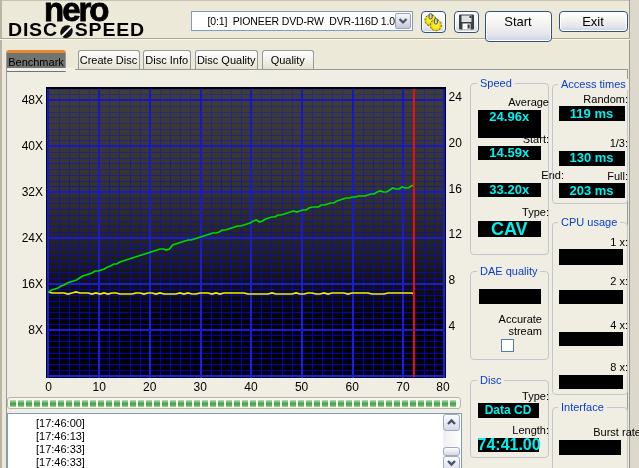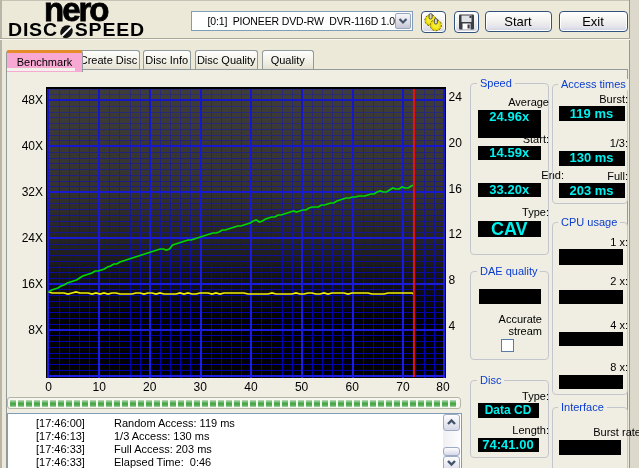--- a/index.html
+++ b/index.html
@@ -49,26 +49,26 @@
     </svg></div>
 <div class="btn" style="left:453.5px;top:11px;width:25px;height:22px">
 <svg width="23" height="20" viewBox="0 0 23 20">
 <rect x="4" y="2.5" width="15" height="15" rx="1" fill="#3a3f44"></rect>
 <rect x="6.5" y="3.5" width="10" height="6.5" fill="#dfe3e6"></rect>
       <rect x="14.5" y="4" width="2" height="2" fill="#3a3f44"></rect>
 <rect x="7.5" y="11.5" width="8" height="6" fill="#fff"></rect>
       <rect x="12.5" y="12.5" width="2.2" height="4" fill="#3a3f44"></rect>
 </svg></div>
 
-<div class="btn" style="left:484.5px;top:11px;width:67px;height:21px;text-align:center;line-height:19px;font-size:13px">Start</div>
+<div class="btn" style="left:484.5px;top:11px;width:67px;height:31px;text-align:center;line-height:19px;font-size:13px">Start</div>
 <div class="btn" style="left:558.5px;top:11px;width:69px;height:21px;text-align:center;line-height:19px;font-size:13px">Exit</div>
 
 <div class="abs" style="left:6px;top:69px;width:622px;height:405px;border:1px solid #919b9c;background:#f0eee2"></div>
 
-<div class="tab" style="left:6px;top:50px;width:77px;height:22px;background:#f9a8d4;border-top:3px solid #e68b2c;z-index:3;line-height:19px">Benchmark</div>
+<div class="tab" style="left:6px;top:50px;width:60px;height:22px;background:#737373;border-top:3px solid #e68b2c;z-index:3;line-height:19px">Benchmark</div>
 <div class="abs" style="left:7px;top:68px;width:68px;height:3px;background:#f2f1ea;z-index:3"></div>
 <div class="tab" style="left:77.5px;top:50px;width:62px;height:19px;line-height:19px">Create Disc</div>
 <div class="tab" style="left:142.5px;top:50px;width:48.5px;height:19px;line-height:19px">Disc Info</div>
 <div class="tab" style="left:194.5px;top:50px;width:63.5px;height:19px;line-height:19px">Disc Quality</div>
 <div class="tab" style="left:261.5px;top:50px;width:52.5px;height:19px;line-height:19px">Quality</div>
 
 <svg width="446" height="320" viewBox="0 0 446 320" style="position:absolute;left:18px;top:80px">
 <defs>
       <linearGradient id="cbg" x1="0" y1="0" x2="0" y2="1">
 <stop offset="0" stop-color="#3e3d38"></stop>
@@ -131,21 +131,21 @@
 <div class="lcd" style="left:478px;top:109.5px;width:62.5px;height:28px;line-height:14px">24.96x</div>
 <div class="lbl" style="left:470px;top:132.5px;width:79px">Start:</div>
 <div class="lcd" style="left:478px;top:146px;width:62.5px;height:14px;line-height:14px">14.59x</div>
 <div class="lbl" style="left:470px;top:169px;width:94px">End:</div>
 <div class="lcd" style="left:478px;top:182.5px;width:62.5px;height:14px;line-height:14px">33.20x</div>
 <div class="lbl" style="left:470px;top:205.5px;width:79px">Type:</div>
 <div class="lcd" style="left:478px;top:221px;width:62.5px;height:16px;line-height:16px;font-size:18px">CAV</div>
 
 <div class="gbox" style="left:552px;top:84px;width:76px;height:120px"></div>
 <div class="gtitle" style="left:558px;top:79px">Access times</div>
-<div class="lbl" style="left:552px;top:92.5px;width:76px">Burst:</div>
+<div class="lbl" style="left:552px;top:92.5px;width:76px">Random:</div>
 <div class="lcd" style="left:558.5px;top:106px;width:66px;height:15px;line-height:15px">119 ms</div>
 <div class="lbl" style="left:552px;top:137px;width:76px">1/3:</div>
 <div class="lcd" style="left:558.5px;top:151px;width:66px;height:14.5px;line-height:14.5px">130 ms</div>
 <div class="lbl" style="left:552px;top:169.5px;width:76px">Full:</div>
 <div class="lcd" style="left:558.5px;top:183px;width:66px;height:15px;line-height:15px">203 ms</div>
 
 <div class="gbox" style="left:552px;top:221.5px;width:76px;height:173px"></div>
 <div class="gtitle" style="left:558px;top:216.5px">CPU usage</div>
 <div class="lbl" style="left:552px;top:235.5px;width:76px">1 x:</div>
 <div class="lcd" style="left:558.5px;top:249px;width:64px;height:16px"></div>
@@ -160,35 +160,34 @@
 <div class="gtitle" style="left:477px;top:266px">DAE quality</div>
 <div class="lcd" style="left:479px;top:289px;width:61.5px;height:14.5px"></div>
 <div class="lbl" style="left:472px;top:312.5px;width:70px">Accurate<br>stream</div>
 <div class="abs" style="left:501px;top:339px;width:13px;height:13px;border:1px solid #5a7ba8;background:#fff"></div>
 
 <div class="gbox" style="left:470px;top:380px;width:79px;height:78px"></div>
 <div class="gtitle" style="left:477px;top:375px">Disc</div>
 <div class="lbl" style="left:470px;top:389.5px;width:79px">Type:</div>
 <div class="lcd" style="left:477.5px;top:403px;width:61px;height:15px;line-height:15px;font-size:12px">Data CD</div>
 <div class="lbl" style="left:470px;top:424px;width:79px">Length:</div>
-<div class="lcd" style="left:477.5px;top:438px;width:61px;height:14px;line-height:14px;font-size:13px">74:41.00</div>
+<div class="lcd" style="left:477.5px;top:438px;width:61px;height:14px;line-height:14px;font-size:16px">74:41.00</div>
 
 <div class="gbox" style="left:552px;top:407px;width:76px;height:65px"></div>
 <div class="gtitle" style="left:558px;top:402px">Interface</div>
 <div class="lbl" style="left:552px;top:425.5px;width:92px">Burst rate:</div>
 <div class="lcd" style="left:558.5px;top:440px;width:62.5px;height:15px"></div>
 
 <div class="abs" style="left:7px;top:397px;width:453.5px;height:12px;border:1px solid #b5b5a5;border-radius:3px;background:#f6f5ef">
 <div class="abs" style="left:2px;top:1.5px;width:448px;height:7px;background:repeating-linear-gradient(90deg,#4aa84a 0 6px,#f6f5ef 6px 8px)"></div>
 <div class="abs" style="left:2px;top:1.5px;width:448px;height:7px;background:linear-gradient(180deg,rgba(255,255,255,.65),rgba(255,255,255,0) 45%,rgba(255,255,255,0) 70%,rgba(255,255,255,.5))"></div>
 </div>
 
 <div class="abs" style="left:7px;top:412.5px;width:454.5px;height:58px;border:1px solid #7f9db9;background:#fff;overflow:hidden">
 <div class="abs" style="left:28px;top:3px;line-height:13px">[17:46:00]<br>[17:46:13]<br>[17:46:33]<br>[17:46:33]</div>
-<div class="abs" style="left:106px;top:3px;line-height:13px">Random Access: 119 ms<br>1/3 Access: 130 ms<br>Full Access: 203 ms<br>Elapsed Time:&nbsp; 0:46</div>
 
 <div class="abs" style="left:435px;top:0;width:17px;height:56px;background:linear-gradient(90deg,#f0f0f3,#fdfdfe)">
 <div class="abs" style="left:0;top:0;width:17px;height:17px;border:1px solid #9dabc4;border-radius:3px;background:linear-gradient(180deg,#fdfdfe,#d7d8e6)">
 <svg width="15" height="15" viewBox="0 0 15 15">
           <path d="M4 9 L7.5 5.5 L11 9" fill="none" stroke="#42536d" stroke-width="2.4"></path>
         </svg></div>
 <div class="abs" style="left:0;top:33px;width:17px;height:9px;border:1px solid #9dabc4;border-radius:3px;background:linear-gradient(180deg,#fdfdfe,#d7d8e6)"></div>
 <div class="abs" style="left:0;top:42px;width:17px;height:17px;border:1px solid #9dabc4;border-radius:3px;background:linear-gradient(180deg,#fdfdfe,#d7d8e6)">
 <svg width="15" height="13" viewBox="0 0 15 13">
           <path d="M4 4 L7.5 7.5 L11 4" fill="none" stroke="#42536d" stroke-width="2.4"></path>

